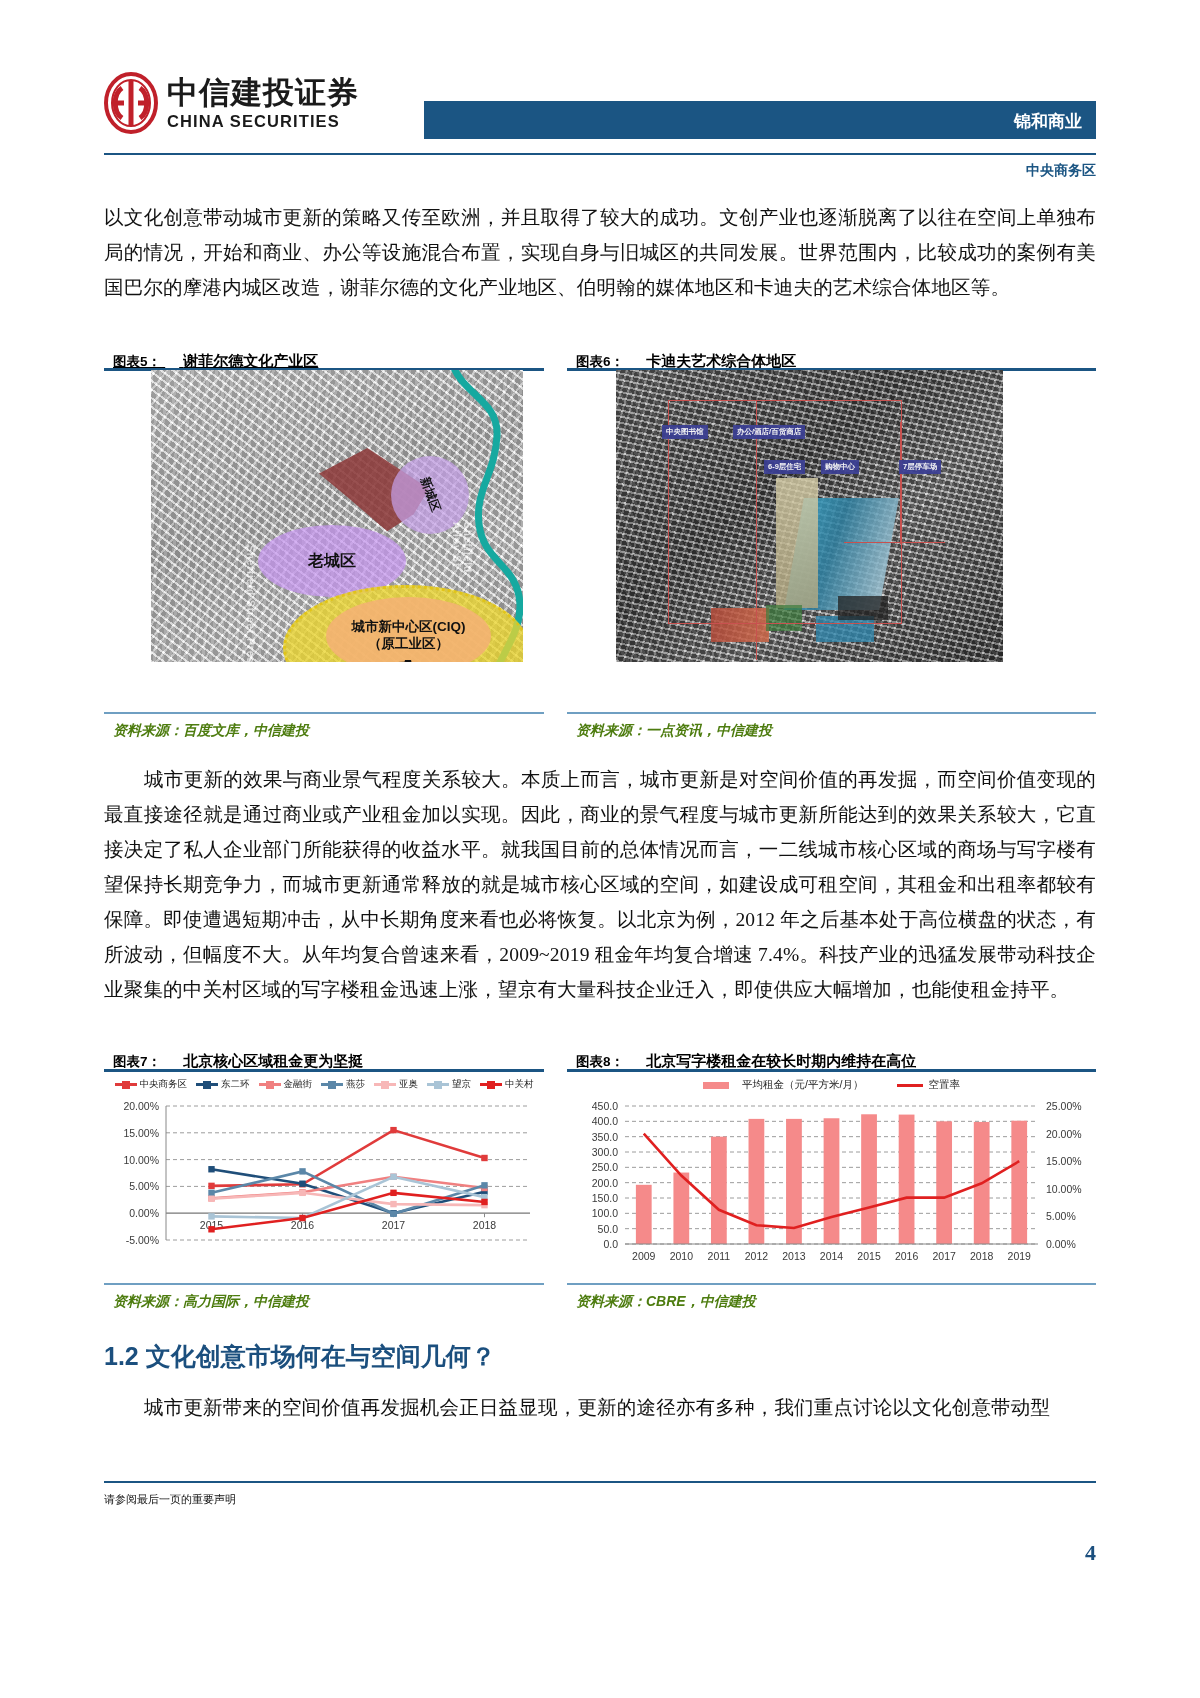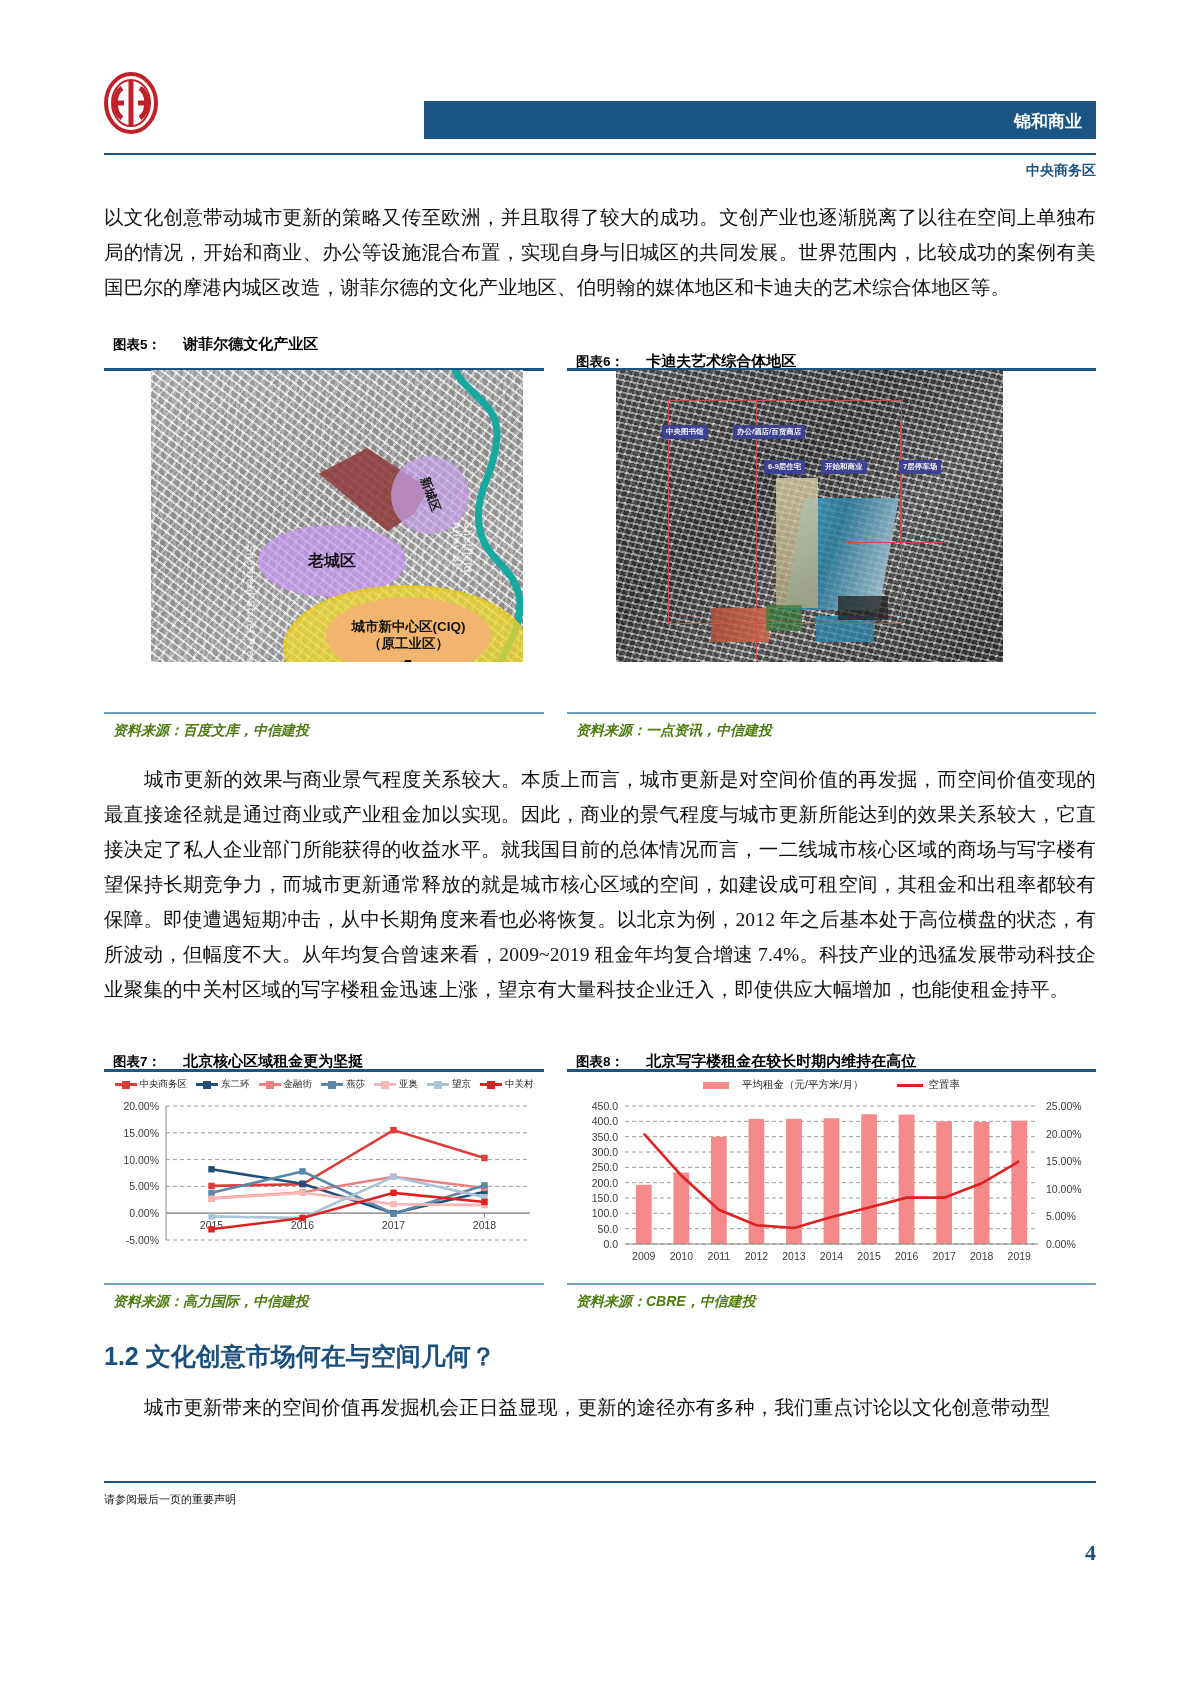--- a/index.html
+++ b/index.html
@@ -110,32 +110,36 @@
         <svg width="54" height="62" viewBox="0 0 54 62">
           <ellipse cx="27" cy="31" rx="25" ry="29" fill="none" stroke="#c0202a" stroke-width="4"></ellipse>
           <ellipse cx="27" cy="31" rx="19" ry="23" fill="none" stroke="#c0202a" stroke-width="2"></ellipse>
           <path d="M27 9 L27 53" stroke="#c0202a" stroke-width="5" fill="none"></path>
           <path d="M18 16 C9 22, 9 40, 18 46" stroke="#c0202a" stroke-width="5" fill="none"></path>
           <path d="M36 16 C45 22, 45 40, 36 46" stroke="#c0202a" stroke-width="5" fill="none"></path>
           <rect x="11" y="28.5" width="9" height="5" fill="#c0202a"></rect>
           <rect x="34" y="28.5" width="9" height="5" fill="#c0202a"></rect>
         </svg>
       </div>
+      <div class="logo-text">
+        <span class="logo-cn">中信建投证券</span>
+        <span class="logo-en">CHINA SECURITIES</span>
+      </div>
     </div>
 
     <div class="header-bar">
       <span class="header-bar-label">锦和商业</span>
     </div>
     <div class="header-rule"></div>
     <div class="report-type">中央商务区</div>
   </div>
 
   <div class="para" style="top:200px;">以文化创意带动城市更新的策略又传至欧洲，并且取得了较大的成功。文创产业也逐渐脱离了以往在空间上单独布局的情况，开始和商业、办公等设施混合布置，实现自身与旧城区的共同发展。世界范围内，比较成功的案例有美国巴尔的摩港内城区改造，谢菲尔德的文化产业地区、伯明翰的媒体地区和卡迪夫的艺术综合体地区等。</div>
 
-  <div class="fig-title" style="left:113px; top:335px;">
+  <div class="fig-title" style="left:113px; top:352px;text-decoration:underline;">
     <span class="num">图表5：</span>
     <span style="display:inline-block;width:14px;"></span>
     <span>谢菲尔德文化产业区</span>
   </div>
   <div class="fig-rule" style="left:104px; top:368px; width:440px;"></div>
 
   <div class="map1">
     <div class="aerial"></div>
     <svg class="river" viewBox="0 0 150 300">
       <path d="M72 -5 C80 30, 120 35, 118 72 C116 110, 96 126, 100 160 C104 196, 134 200, 140 232 C145 258, 130 280, 120 300" stroke="#16a9a0" stroke-width="7" fill="none" stroke-linecap="round"></path>
@@ -183,21 +187,21 @@
     <div class="m2color" style="left:222px;top:226px;width:50px;height:24px;background:#222;opacity:.75;"></div>
 
     <div class="m2box" style="left:52px;top:30px;width:232px;height:222px;"></div>
     <div class="m2line" style="left:140px;top:30px;width:1.4px;height:260px;"></div>
     <div class="m2line" style="left:228px;top:172px;width:101px;height:1.4px;"></div>
     <div class="m2line" style="left:284px;top:52px;width:1.4px;height:122px;"></div>
 
     <div class="m2tag" style="left:46px;top:55px;">中央图书馆</div>
     <div class="m2tag" style="left:117px;top:55px;">办公/酒店/百货商店</div>
     <div class="m2tag" style="left:148px;top:90px;">6-9层住宅</div>
-    <div class="m2tag" style="left:205px;top:90px;">开始和商业</div>
+    <div class="m2tag" style="left:205px;top:90px;">购物中心</div>
     <div class="m2tag" style="left:283px;top:90px;">7层停车场</div>
   </div>
   <div class="fig-rule-bottom" style="left:567px; top:712px; width:529px;"></div>
   <div class="fig-src" style="left:576px; top:722px;">资料来源：一点资讯，中信建投</div>
 
   <div class="para indent" style="top:762px;">城市更新的效果与商业景气程度关系较大。本质上而言，城市更新是对空间价值的再发掘，而空间价值变现的最直接途径就是通过商业或产业租金加以实现。因此，商业的景气程度与城市更新所能达到的效果关系较大，它直接决定了私人企业部门所能获得的收益水平。就我国目前的总体情况而言，一二线城市核心区域的商场与写字楼有望保持长期竞争力，而城市更新通常释放的就是城市核心区域的空间，如建设成可租空间，其租金和出租率都较有保障。即使遭遇短期冲击，从中长期角度来看也必将恢复。以北京为例，2012 年之后基本处于高位横盘的状态，有所波动，但幅度不大。从年均复合曾速来看，2009~2019 租金年均复合增速 7.4%。科技产业的迅猛发展带动科技企业聚集的中关村区域的写字楼租金迅速上涨，望京有大量科技企业迁入，即使供应大幅增加，也能使租金持平。</div>
 
   <div class="fig-title" style="left:113px; top:1052px;">
     <span class="num">图表7：</span>
     <span style="display:inline-block;width:14px;"></span>

